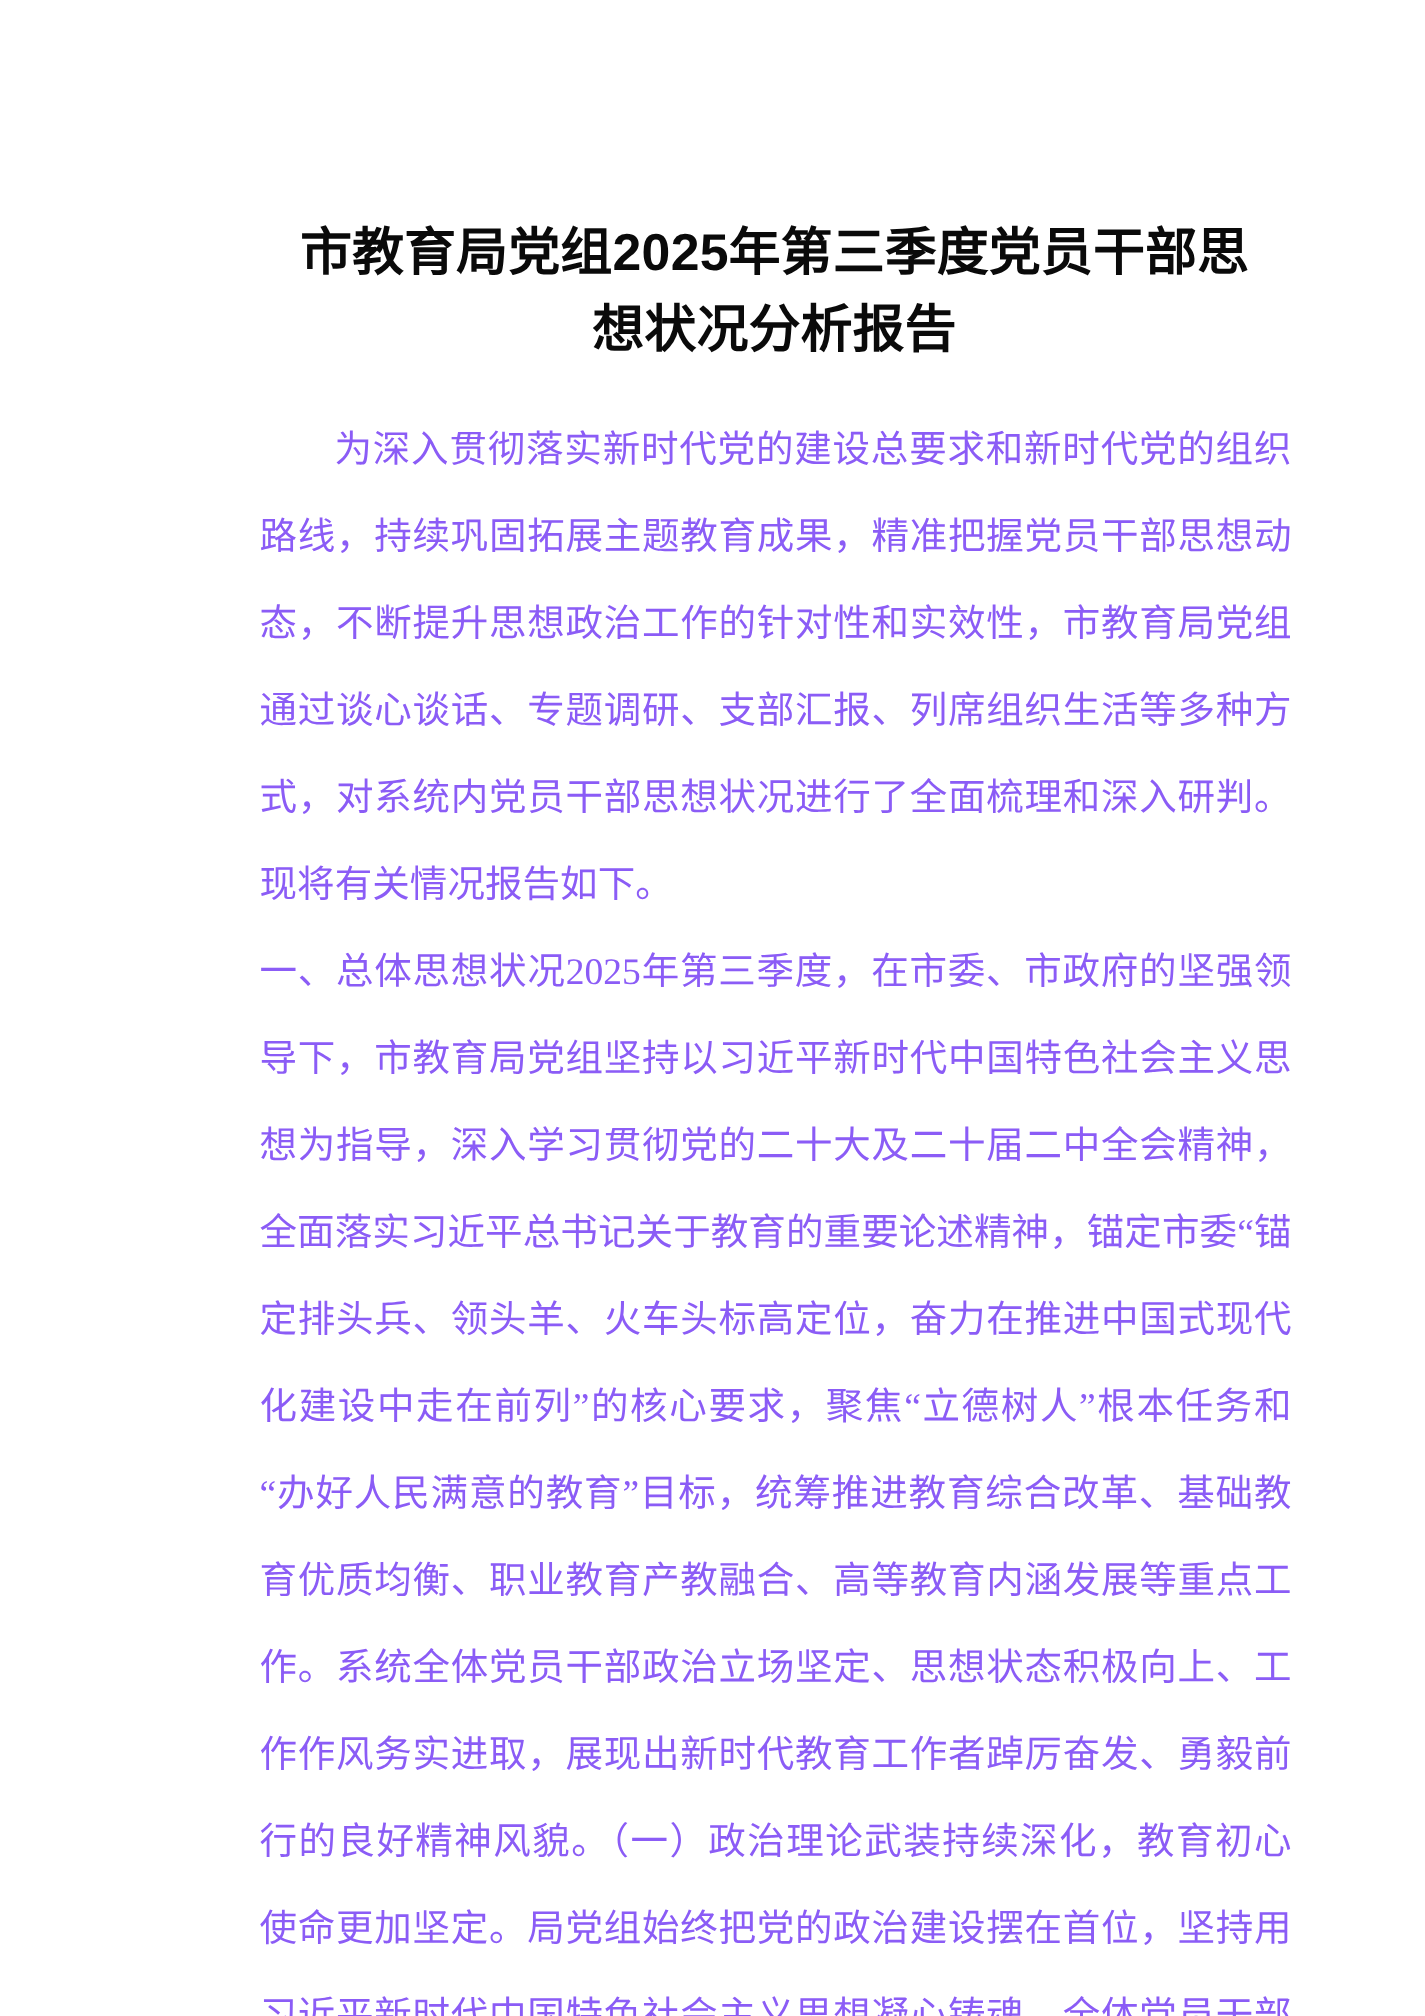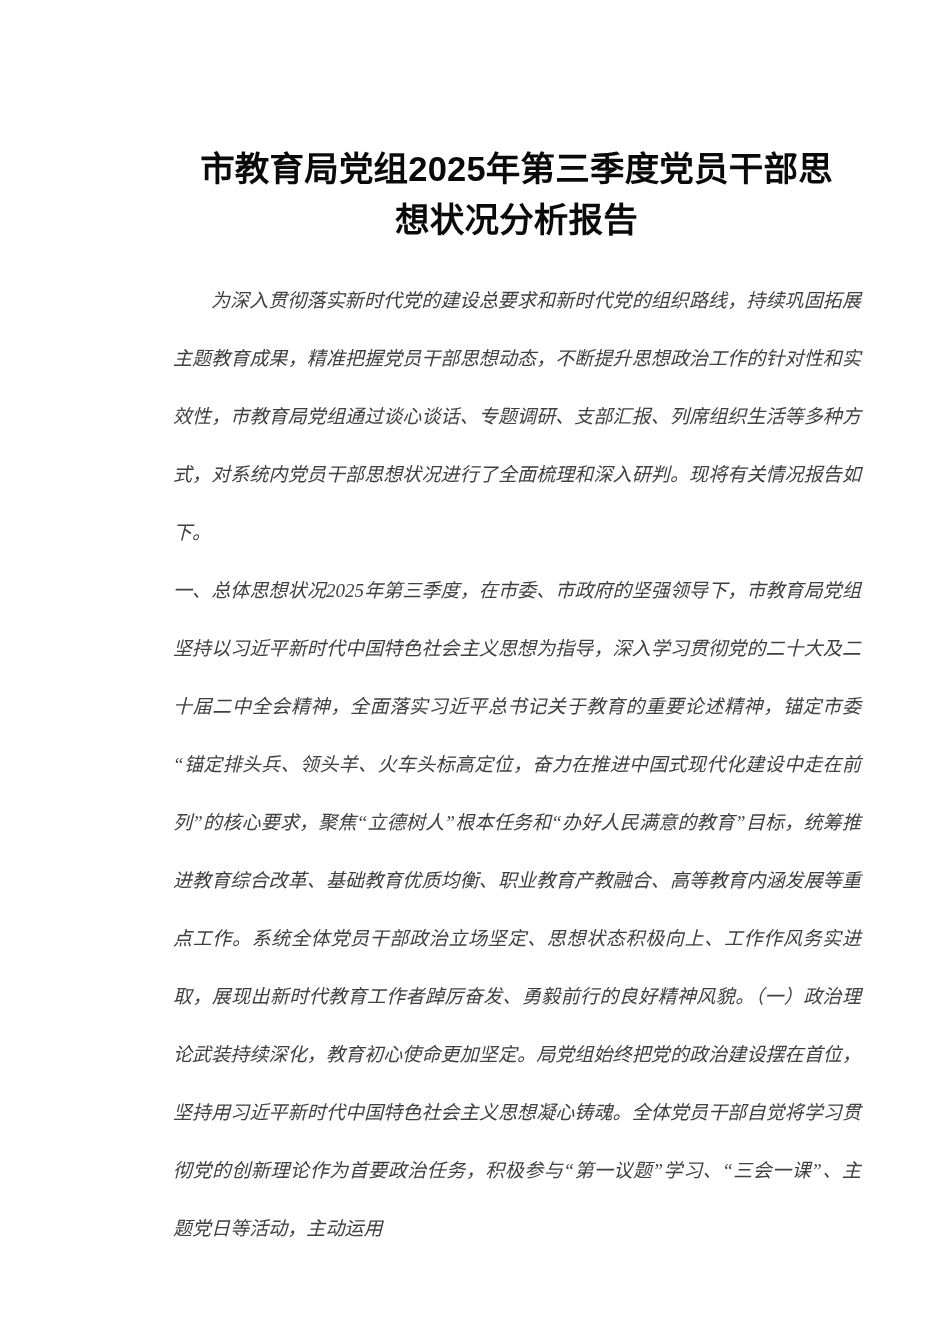--- a/index.html
+++ b/index.html
@@ -49,29 +49,28 @@
   .body-block {
     position: absolute;
     left: 133px;
     top: 272px;
     width: 688px;
   }
 
   .para {
     margin: 0;
     font-family: "Liberation Serif", "DejaVu Serif", serif;
-    font-size: 19px;
+    font-size: 25px;
     line-height: 58px;
-    color: #404040;
+    color: #8b5cf6;
     text-align: justify;
     text-justify: inter-character;
     text-align-last: left;
     word-break: break-all;
     letter-spacing: 0.05px;
-    font-style: italic;
   }
 
   .para.indent {
     text-indent: 2em;
   }
 </style>
 </head>
 <body>
 
 <div class="page">

